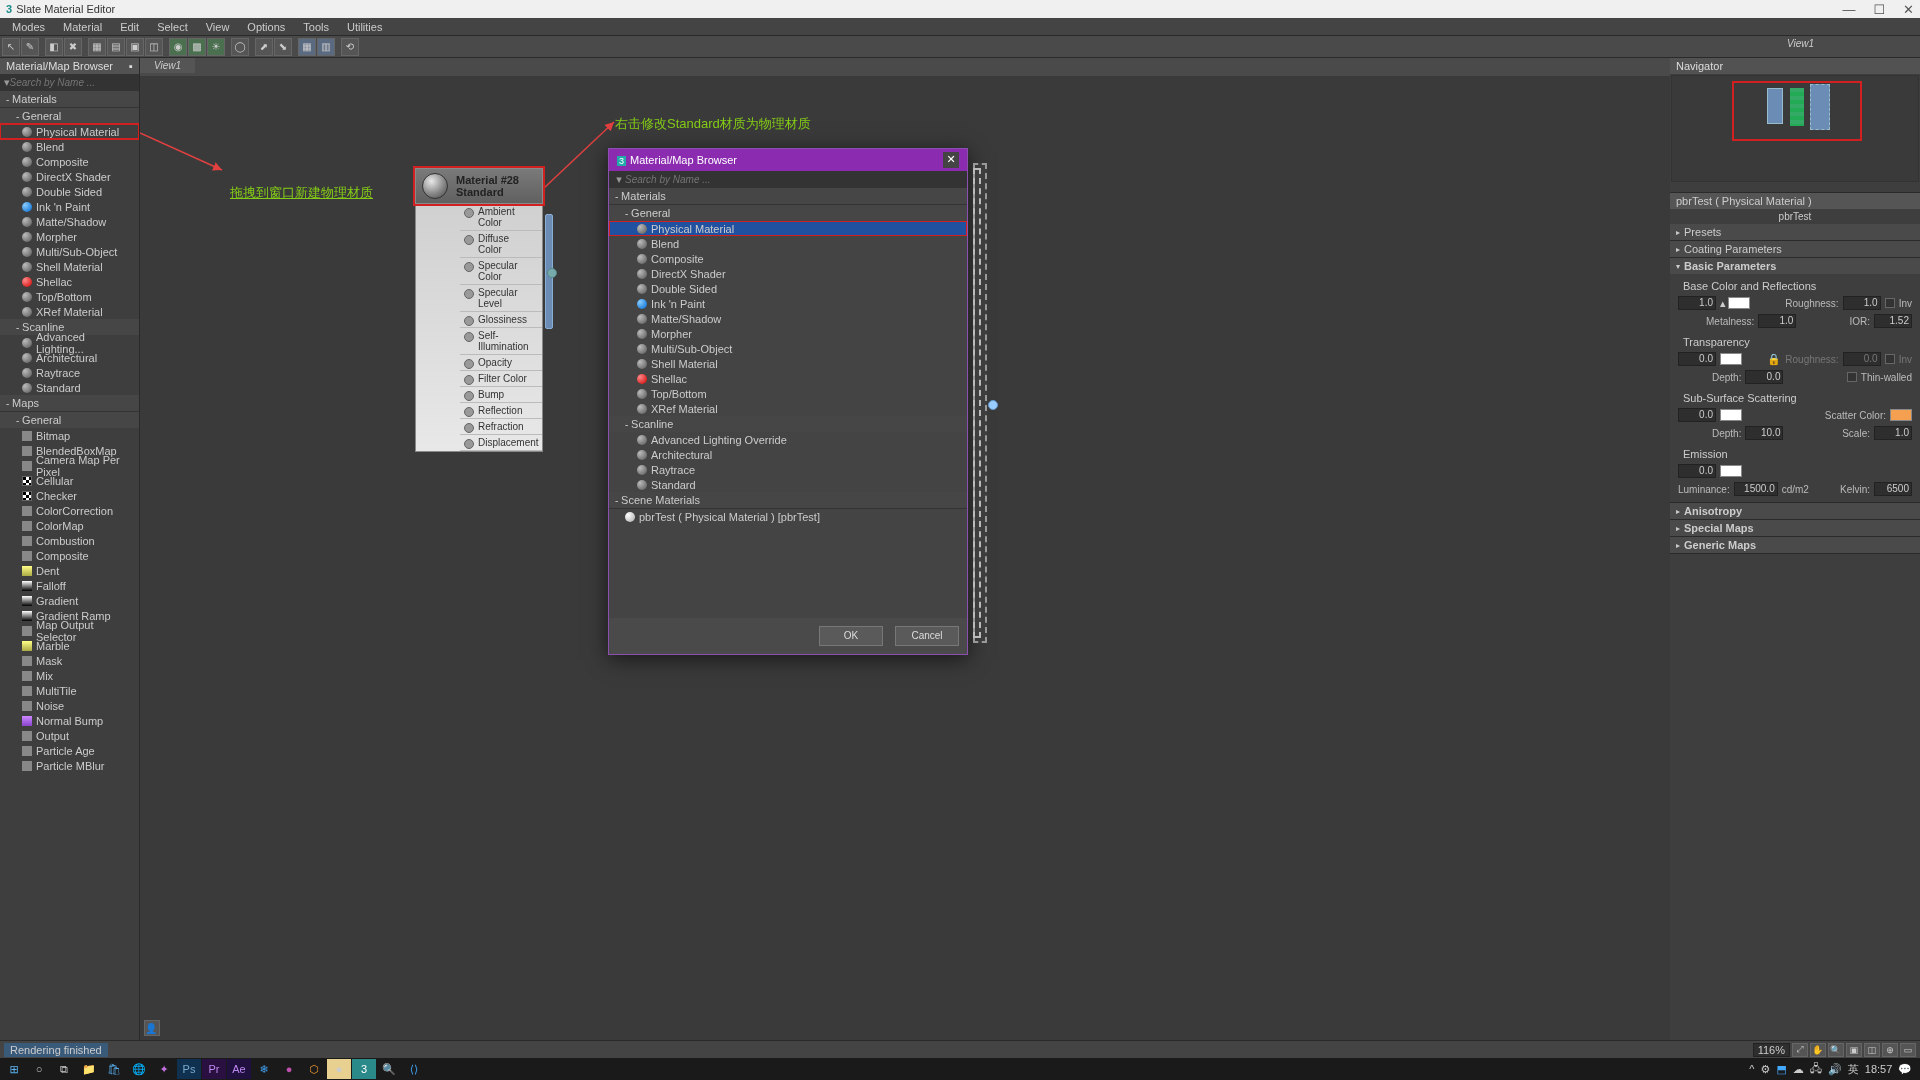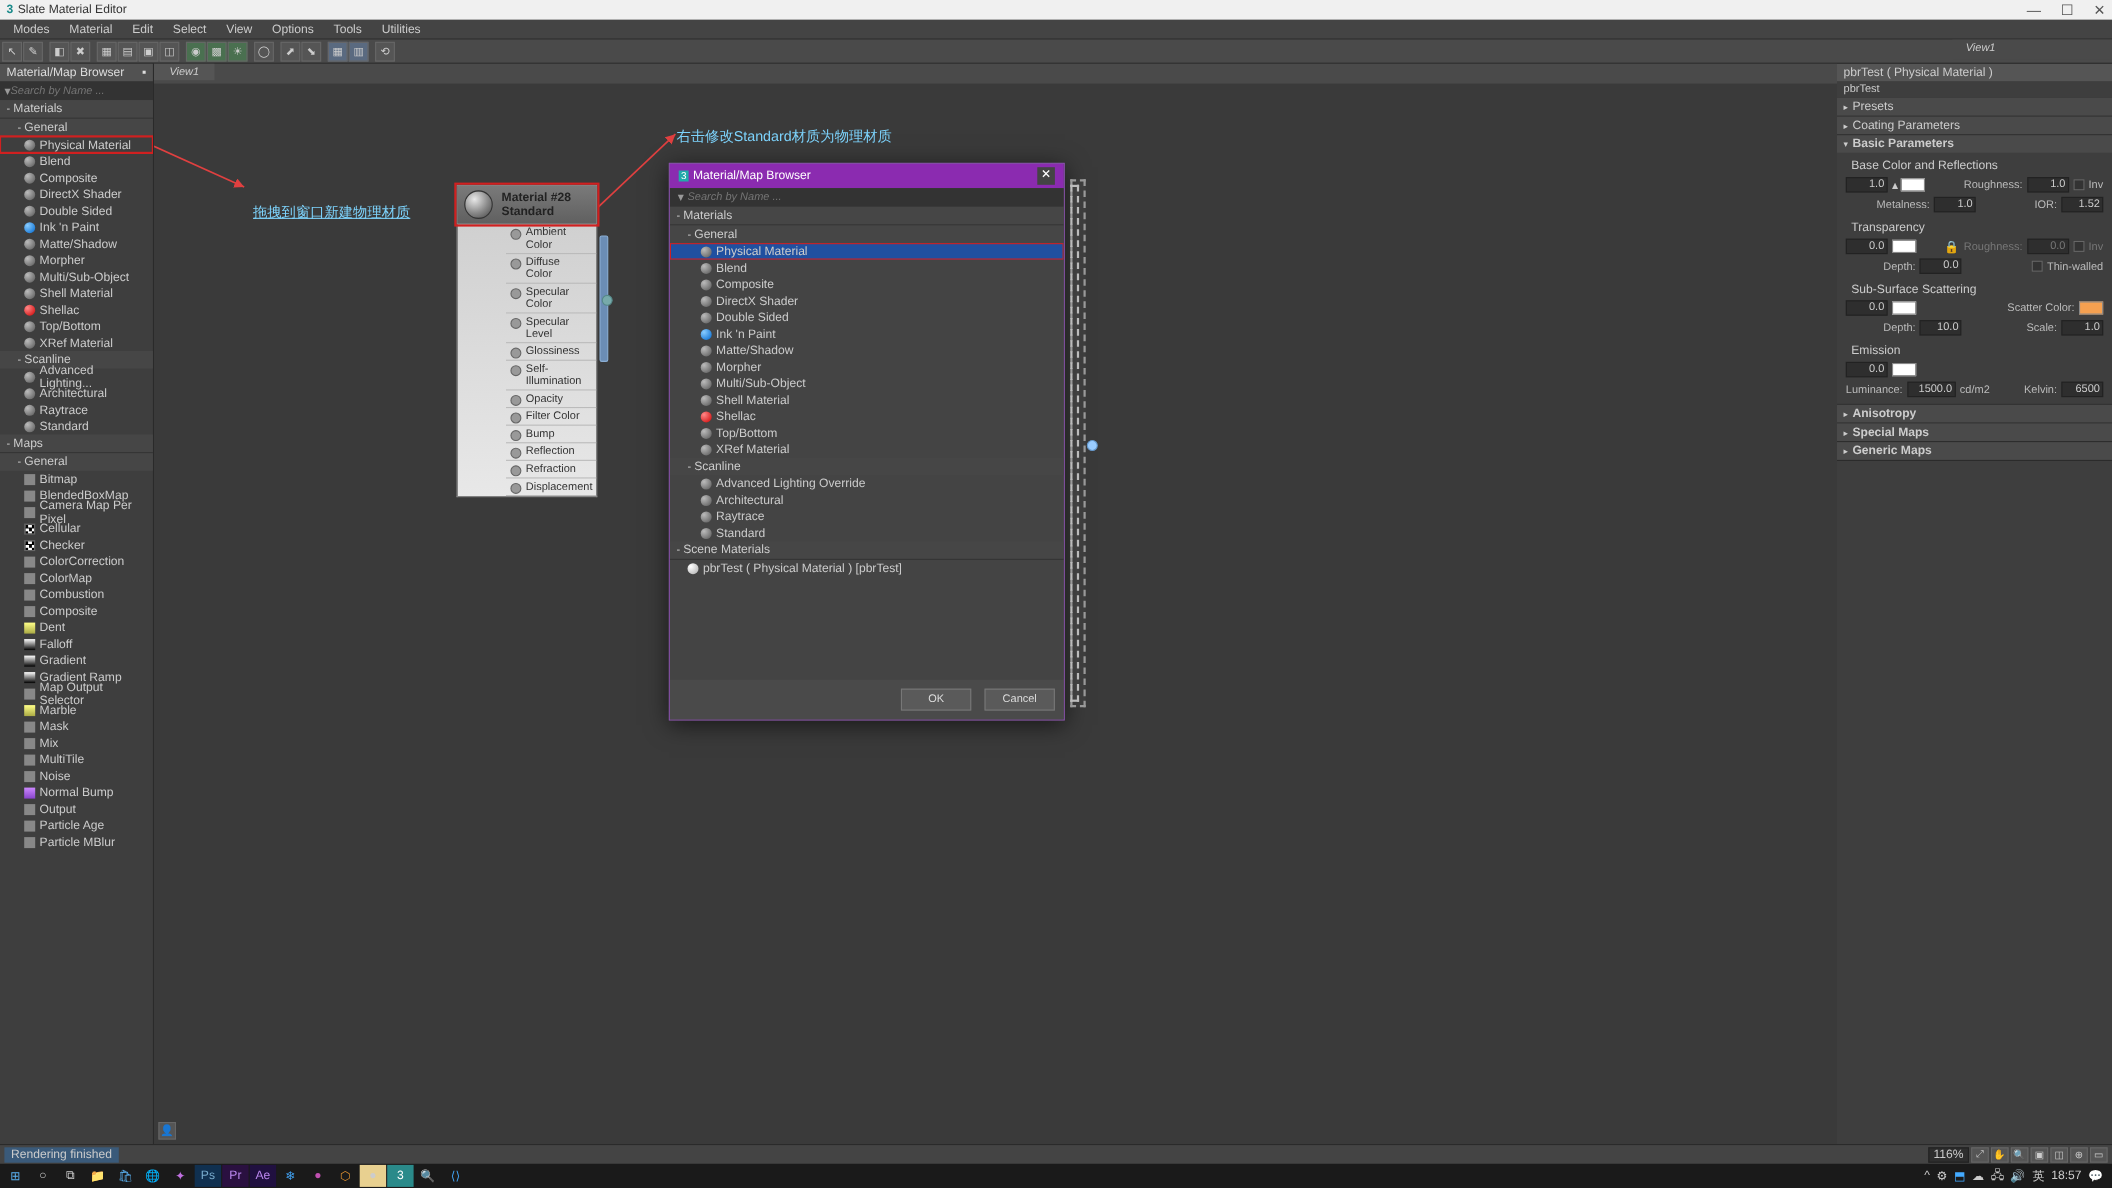--- a/index.html
+++ b/index.html
@@ -42,21 +42,21 @@
 .ico-sq.chk { background: repeating-conic-gradient(#fff 0 25%, #000 0 50%) 0 0/6px 6px; }
 .ico-sq.yel { background: linear-gradient(#ff8,#aa4); }
 .ico-sq.pur { background: linear-gradient(#c8f,#84c); }
 
 
 .view-canvas { flex: 1; background: #3a3a3a; position: relative; }
 .view-tab { position: absolute; top: 0; left: 0; right: 0; height: 18px; background: #4a4a4a; }
 .view-tab-label { display: inline-block; padding: 2px 14px; background: #555; font-style: italic; font-size: 10px; }
 
 
-.anno { position: absolute; color: #7dd3fc; font-size: 13px; font-family: "SimSun","Microsoft YaHei", sans-serif; }
+.anno { position: absolute; color: #84cc16; font-size: 13px; font-family: "SimSun","Microsoft YaHei", sans-serif; }
 .arrow-line { position: absolute; }
 
 
 .node { position: absolute; }
 .node-head { background: linear-gradient(#7a7a7a,#606060); border: 1px solid #8a8a8a; padding: 4px 6px; display: flex; align-items: center; gap: 8px; outline: 2px solid #d02020; }
 .node-thumb { width: 26px; height: 26px; border-radius: 50%; background: radial-gradient(circle at 35% 30%, #e8e8e8, #888 55%, #444); border: 1px solid #333; }
 .node-title { display: flex; flex-direction: column; }
 .node-title b { color: #222; font-size: 11px; }
 .node-title span { color: #222; font-size: 11px; font-weight: bold; }
 .node-slots { background: linear-gradient(#d0d0d0,#e8e8e8); border: 1px solid #888; border-top: none; padding-left: 44px; }
@@ -83,21 +83,21 @@
 
 
 .right-col { width: 250px; display: flex; flex-direction: column; background: #3e3e3e; }
 .right-top-tab { height: 18px; background: #4a4a4a; }
 .nav-panel { flex: 0 0 135px; border-bottom: 1px solid #2a2a2a; }
 .nav-body { height: 105px; background: #3a3a3a; margin: 2px; position: relative; outline: 1px solid #333; }
 .nav-box { position: absolute; border: 2px solid #d02020; }
 .nav-rect { position: absolute; }
 .param-panel { flex: 1; overflow: hidden; }
 .param-title { background: #555; padding: 2px 6px; font-size: 11px; }
-.param-name { padding: 2px 6px; font-size: 10px; background: #3e3e3e; }
+.param-name { padding: 2px 6px; font-size: 10px; background: #3e3e3e; text-align: center; }
 .rollout { border-bottom: 1px solid #2a2a2a; }
 .ro-head { background: #4a4a4a; padding: 2px 6px; font-size: 10px; display: flex; align-items: center; gap: 4px; }
 .ro-head .tri { font-size: 8px; }
 .ro-body { padding: 4px 8px; font-size: 10px; background: #3e3e3e; }
 .ro-row { display: flex; align-items: center; gap: 4px; height: 18px; }
 .ro-label-only { color:#ccc; margin: 2px 5px; }
 .spinner { width: 38px; height: 14px; background: #2e2e2e; border: 1px solid #222; color: #ccc; text-align: right; padding: 0 2px; font-size: 10px; line-height: 12px; }
 .swatch { width: 22px; height: 12px; background: #fff; border: 1px solid #888; }
 .swatch.orange { background: #f5a050; }
 .lbl { color: #bbb; font-size: 10px; }
@@ -504,20 +504,31 @@
 
     <div class="dash-stack" style="left:833px; top:105px; width:14px; height:480px;"></div>
     <div class="dash-stack" style="left:833px; top:110px; width:8px; height:470px; border-color:#bbb;"></div>
     <div class="dash-ball" style="left:848px; top:342px;"></div>
 
     <div class="corner-ico">👤</div>
   </div>
 
   <div class="right-col">
     <div class="right-top-tab" style="position:absolute; right:250px; top:58px; width:0;"></div>
+    <div class="nav-panel">
+      <div class="panel-header">
+          <span>Navigator</span>
+        </div>
+      <div class="nav-body">
+        <div class="nav-box" style="left:60px;top:5px;width:130px;height:60px;"></div>
+        <div class="nav-rect" style="left:95px;top:12px;width:16px;height:36px;background:#6b8db5;border:1px solid #9bc;"></div>
+        <div class="nav-rect" style="left:118px;top:12px;width:14px;height:38px;background:repeating-linear-gradient(#3a6,#3a6 4px,#2a5 4px,#2a5 8px);"></div>
+        <div class="nav-rect" style="left:138px;top:8px;width:20px;height:46px;background:#6b8db5;border:1px dashed #9bc;"></div>
+      </div>
+    </div>
     <div class="param-panel">
       <div class="param-title">pbrTest  ( Physical Material )</div>
       <div class="param-name">pbrTest</div>
 
       <div class="rollout">
           <div class="ro-head">
             <span class="tri">▸</span>
             <span>Presets</span>
           </div>
         </div>

